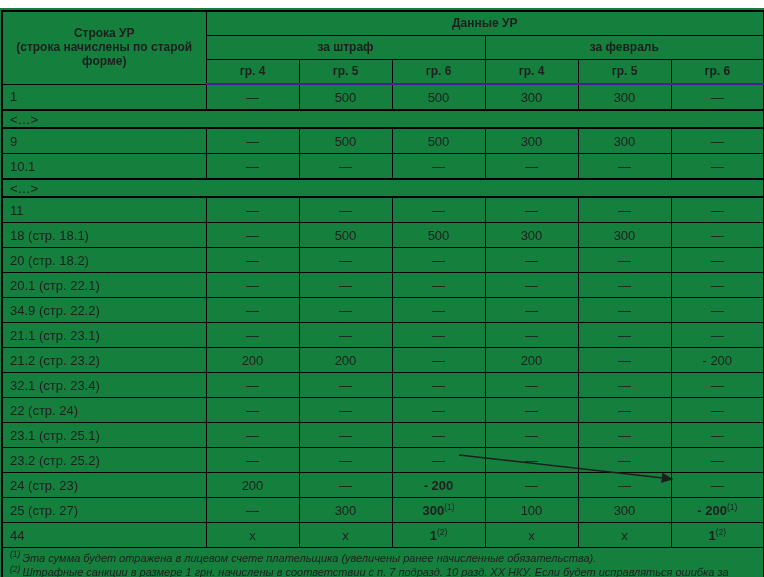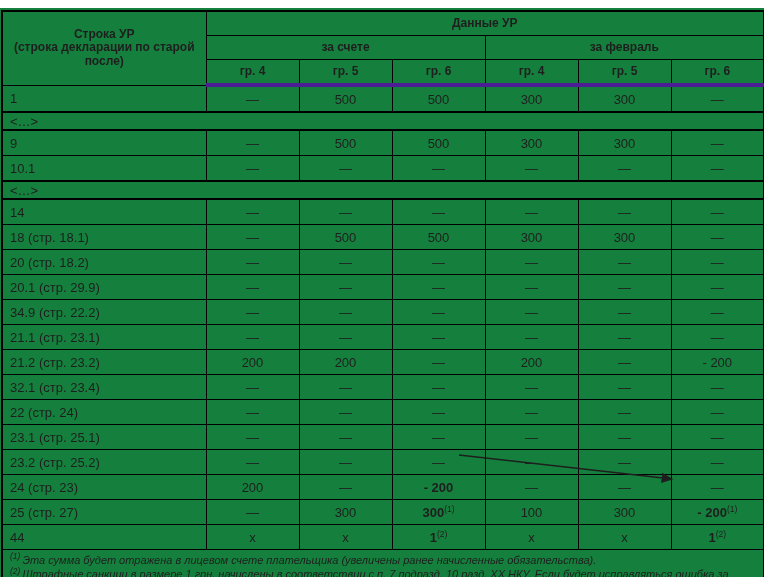--- a/index.html
+++ b/index.html
@@ -13,21 +13,21 @@
     border:2px solid #000;
   }
   table.ur th, table.ur td{
     border:1px solid #000;
     overflow:hidden;
   }
   thead th{
     font-size:12px;font-weight:bold;text-align:center;vertical-align:middle;
     height:21px;padding:1px 4px;line-height:1.15;
   }
-  thead tr.gr-row th{border-bottom:4px solid #4c1d95;}
+  thead tr.gr-row th{border-bottom:2px solid #4c1d95;}
   tbody td{
     height:24px;font-size:13px;text-align:center;vertical-align:middle;
     padding:0 4px;white-space:nowrap;
   }
   tbody td.rowlabel{text-align:left;padding-left:7px;}
   tbody tr.spacer td{
     height:16px;border-top:2px solid #000;border-bottom:2px solid #000;
     text-align:left;padding-left:7px;font-size:13px;
   }
   tbody td b{font-weight:bold;}
@@ -55,26 +55,26 @@
         <col style="width:93px">
         <col style="width:93px">
       <col style="width:93px">
         <col style="width:93px">
         <col style="width:93px">
     </colgroup>
     <thead>
       <tr>
         <th rowspan="3">
           <div>Строка УР</div>
-          <div>(строка декларации по старой после)</div>
+          <div>(строка начислены по старой форме)</div>
         </th>
         <th colspan="6">Данные УР</th>
       </tr>
       <tr>
-        <th colspan="3">за счете</th>
+        <th colspan="3">за штраф</th>
         <th colspan="3">за февраль</th>
       </tr>
       <tr class="gr-row">
         <th>гр. 4</th>
         <th>гр. 5</th>
         <th>гр. 6</th>
         <th>гр. 4</th>
         <th>гр. 5</th>
         <th>гр. 6</th>
       </tr>
@@ -107,21 +107,21 @@
           <td>—</td>
           <td>—</td>
           <td>—</td>
           <td>—</td>
           <td>—</td>
         </tr>
         <tr class="spacer">
           <td colspan="7">&lt;…&gt;</td>
         </tr>
         <tr>
-          <td class="rowlabel">14</td>
+          <td class="rowlabel">11</td>
           <td>—</td>
           <td>—</td>
           <td>—</td>
           <td>—</td>
           <td>—</td>
           <td>—</td>
         </tr>
         <tr>
           <td class="rowlabel">18 (стр. 18.1)</td>
           <td>—</td>
@@ -134,21 +134,21 @@
         <tr>
           <td class="rowlabel">20 (стр. 18.2)</td>
           <td>—</td>
           <td>—</td>
           <td>—</td>
           <td>—</td>
           <td>—</td>
           <td>—</td>
         </tr>
         <tr>
-          <td class="rowlabel">20.1 (стр. 29.9)</td>
+          <td class="rowlabel">20.1 (стр. 22.1)</td>
           <td>—</td>
           <td>—</td>
           <td>—</td>
           <td>—</td>
           <td>—</td>
           <td>—</td>
         </tr>
         <tr>
           <td class="rowlabel">34.9 (стр. 22.2)</td>
           <td>—</td>

